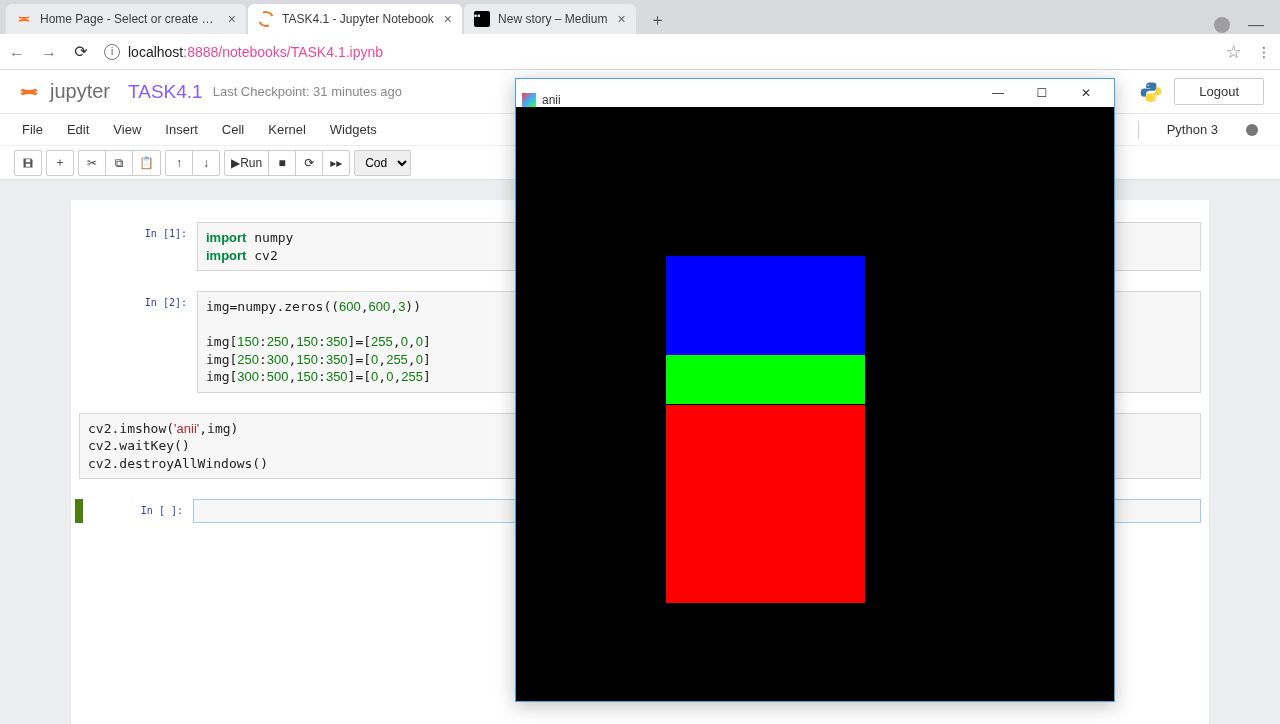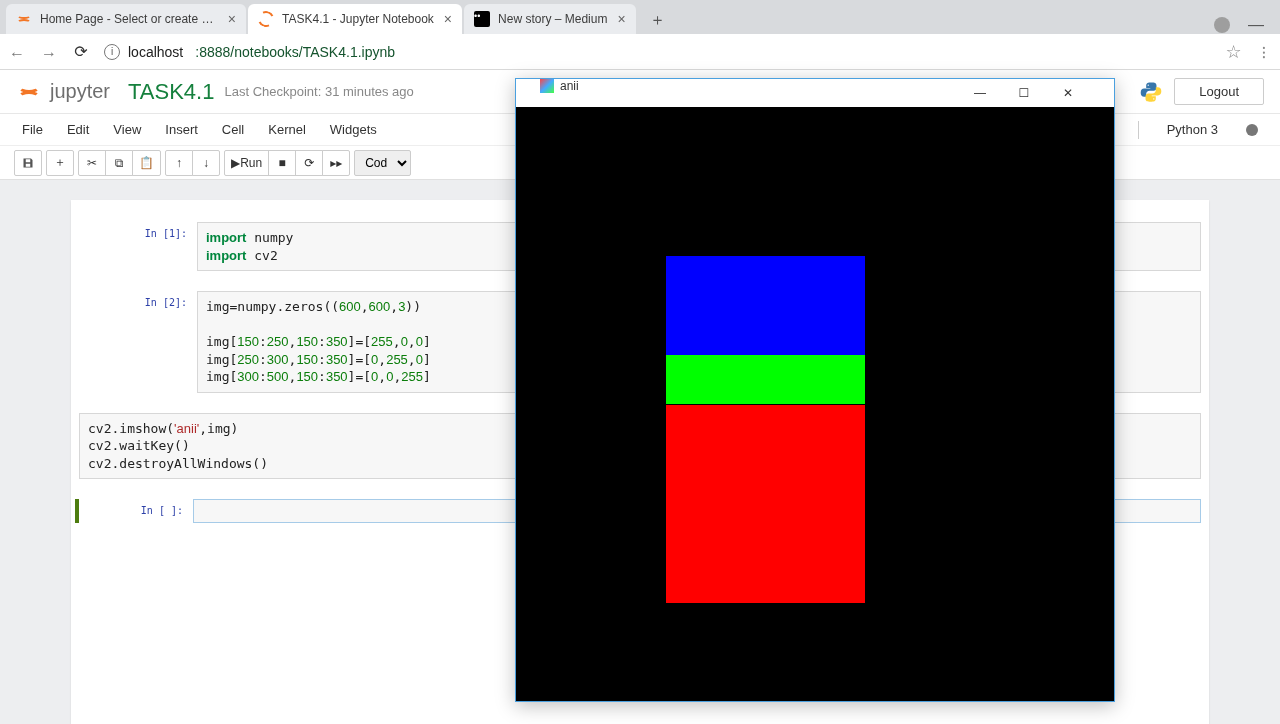--- a/index.html
+++ b/index.html
@@ -17,31 +17,31 @@
 .tab-strip-right .dot { width:16px;height:16px;border-radius:50%;background:#9e9e9e; }
 .tab-strip-right .min { color:#555; }
 
 .addr-bar { background:#fff; height:36px; border-bottom:1px solid #d9d9d9; display:flex; align-items:center; padding:0 8px; gap:14px; }
 .addr-bar .nav-btn { width:18px; text-align:center; color:#7a7a7a; font-size:16px; }
 .addr-bar .nav-btn.enabled { color:#333; }
 .addr-bar .url-box { flex:1; display:flex; align-items:center; gap:8px; font-size:14px; color:#555; }
 .addr-bar .url-box .info { width:16px;height:16px;border:1px solid #777; border-radius:50%; display:inline-flex;align-items:center;justify-content:center;font-size:10px;color:#555; }
 .addr-bar .star { color:#888; font-size:18px; margin-right:6px; }
 .url-host { color:#202020; }
-.url-rest { color:#14532d;margin-left:12px; }
+.url-rest { color:#ec4899; }
 
 
 .nb-wrap { background:#fff; }
 .nb-header { height:44px; display:flex; align-items:center; padding:0 16px; border-bottom:1px solid #e7e7e7; }
 .jupyter-logo { display:flex; align-items:center; gap:8px; margin-right:18px; font-size:20px; color:#6e6e6e; }
 .jupyter-logo .orb { width:26px;height:26px;position:relative; }
 .jupyter-logo .orb::before, .jupyter-logo .orb::after { content:""; position:absolute; left:2px; right:2px; height:6px; border-radius:50%; border:3px solid #f37626; }
 .jupyter-logo .orb::before { top:2px; border-top-color:transparent; border-left-color:transparent; border-right-color:transparent; }
 .jupyter-logo .orb::after { bottom:2px; border-bottom-color:transparent; border-left-color:transparent; border-right-color:transparent; }
-.nb-title { font-size:22px; color:#15803d; margin-right:10px; }
+.nb-title { font-size:19px; color:#8b5cf6; margin-right:10px; }
 .nb-checkpoint { font-size:13px; color:#888; }
 .nb-header-right { margin-left:auto; display:flex; align-items:center; gap:12px; }
 .logout-btn { border:1px solid #ccc; background:#fff; padding:5px 24px; font-size:13px; color:#333; border-radius:2px; }
 .python-logo { width:22px; height:22px; }
 
 
 .menu-bar { height:32px; display:flex; align-items:center; padding:0 22px; gap:24px; font-size:13px; color:#333; border-bottom:1px solid #eee; }
 .menu-bar .kernel-ind { margin-left:auto; display:flex; align-items:center; gap:28px; }
 .trusted-btn { border:1px solid #ccc; padding:2px 8px; font-size:12px; color:#666; border-radius:2px; }
 .kernel-dot { width:12px;height:12px;border-radius:50%; background:#777; }
@@ -53,31 +53,31 @@
 .tb-group .tb-btn { border-radius:0; margin-left:-1px; }
 .tb-group .tb-btn:first-child { border-radius:2px 0 0 2px; margin-left:0; }
 .tb-group .tb-btn:last-child { border-radius:0 2px 2px 0; }
 .tb-sel { border:1px solid #ccc; height:26px; font-size:12px; padding:0 6px; border-radius:2px; }
 
 
 .nb-body { background:#edeef0; padding-top:20px; min-height:560px; display:flex; justify-content:center; }
 .nb-page { background:#fff; width:1138px; box-shadow:0 1px 2px rgba(0,0,0,.1); padding:18px 0; }
 .cell { display:flex; padding:4px 8px; margin-bottom:12px; }
 .cell.selected .input-area { border:1px solid #a6cbe8; background:#f7f7f7; }
-.cell.selected .prompt-col { border-left:4px solid #4d7c0f; margin-left:-4px; }
+.cell.selected .prompt-col { border-left:8px solid #4d7c0f; margin-left:-4px; }
 .prompt-col { width:118px; text-align:right; padding-right:10px; font-family:"DejaVu Sans Mono",Menlo,Consolas,monospace; font-size:10px; color:#2d40a8; padding-top:6px; }
 .input-area { flex:1; border:1px solid #d7d7d7; background:#f7f7f7; padding:6px 8px; font-family:"DejaVu Sans Mono",Menlo,Consolas,monospace; font-size:13px; line-height:1.35; white-space:pre; color:#222; overflow:auto; }
 .input-area .kw { color:#00863d; font-weight:bold; }
 .input-area .str { color:#ae2a2a;text-align:right; }
 .input-area .num { color:#0a7d0a; }
 .cell.empty .input-area { min-height:24px; }
 
 
 .cv-window { position:absolute; left:515px; top:78px; width:600px; height:624px; background:#fff; border:1px solid #4aa0df; box-shadow:0 4px 18px rgba(0,0,0,.25); display:flex; flex-direction:column; z-index:50; }
-.cv-titlebar { height:28px; display:flex; align-items:flex-start; padding:0 24px; font-size:12px; color:#333; background:#fff;border-radius:11px; }
+.cv-titlebar { height:28px; display:flex; align-items:flex-end; padding:0 6px; font-size:12px; color:#333; background:#fff;border-radius:11px; }
 .cv-titlebar .cv-ico { width:14px;height:14px;margin-right:6px;display:inline-block;background:linear-gradient(135deg,#f44,#4af,#4f4); }
 .cv-titlebar .btns { margin-left:auto; display:flex; gap:0; }
 .cv-titlebar .wbtn { width:44px;height:28px; display:flex;align-items:center;justify-content:center; color:#333; }
 .cv-canvas { flex:1; background:#000; position:relative; }
 .rect { position:absolute; }
 
 
 .fav-jup { position:relative; }
 .fav-jup::before, .fav-jup::after { content:""; position:absolute; left:1px; right:1px; height:3px; border-radius:50%; border:2px solid #f37626; }
 .fav-jup::before { top:1px; border-top-color:transparent;border-left-color:transparent;border-right-color:transparent; }

